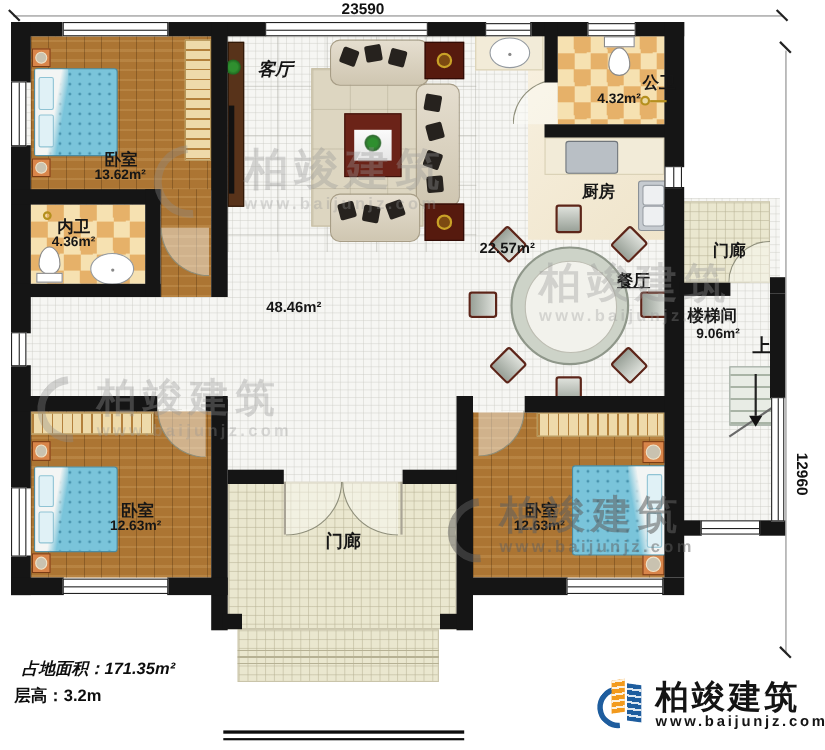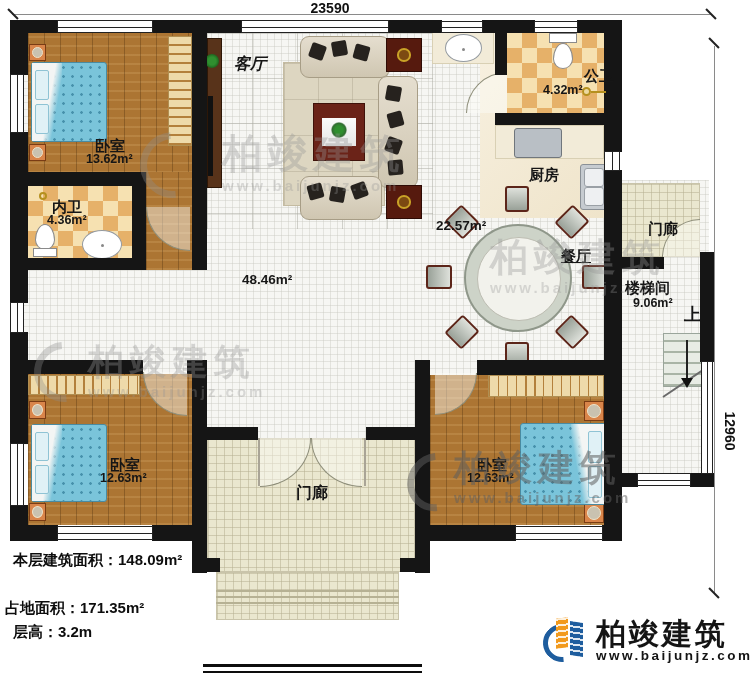--- a/index.html
+++ b/index.html
@@ -295,22 +295,21 @@
   <div class="wm" style="left:490px;top:232px;">
     <span class="t" style="font-size:38px;">柏竣建筑</span>
     <span class="u">www.baijunjz.com</span>
   </div>
   <div class="wmlogo" style="left:408px;top:452px;width:42px;height:46px;border-color:rgba(95,95,95,.5);border-top-color:transparent;border-right-color:transparent;"></div>
   <div class="wm wm-dark" style="left:454px;top:444px;">
     <span class="t" style="font-size:36px;">柏竣建筑</span>
     <span class="u">www.baijunjz.com</span>
   </div>
 
-  <div class="stat" style="left:13px;top:551px;">本层建筑面积：148.09m²</div>
-  <div class="stat" style="left:5px;top:599px;">占地面积：171.35m²</div>
+  <div class="stat" style="left:20px;top:599px;font-style:italic;">占地面积：171.35m²</div>
   <div class="stat" style="left:13px;top:623px;">层高：3.2m</div>
 
   <div class="abs" style="left:203px;top:664px;width:219px;height:3px;background:#0d0d0d;z-index:9;"></div>
   <div class="abs" style="left:203px;top:671px;width:219px;height:2px;background:#0d0d0d;z-index:9;"></div>
 
   <div class="abs" style="left:543px;top:614px;width:48px;height:52px;z-index:9;">
     <div class="abs" style="left:0px;top:10px;width:38px;height:38px;border:5px solid #1e5d9e;border-top-color:transparent;border-right-color:transparent;border-radius:50%;transform:rotate(40deg);box-sizing:border-box;"></div>
     <div class="abs" style="left:13px;top:4px;width:12px;height:30px;background:#f29a1d;transform:skewY(-8deg);background-image:repeating-linear-gradient(0deg,transparent 0 4px,rgba(255,255,255,.85) 4px 6px);"></div>
     <div class="abs" style="left:27px;top:8px;width:13px;height:34px;background:#1e5d9e;transform:skewY(8deg);background-image:repeating-linear-gradient(0deg,transparent 0 4px,rgba(255,255,255,.85) 4px 6px);"></div>
   </div>

